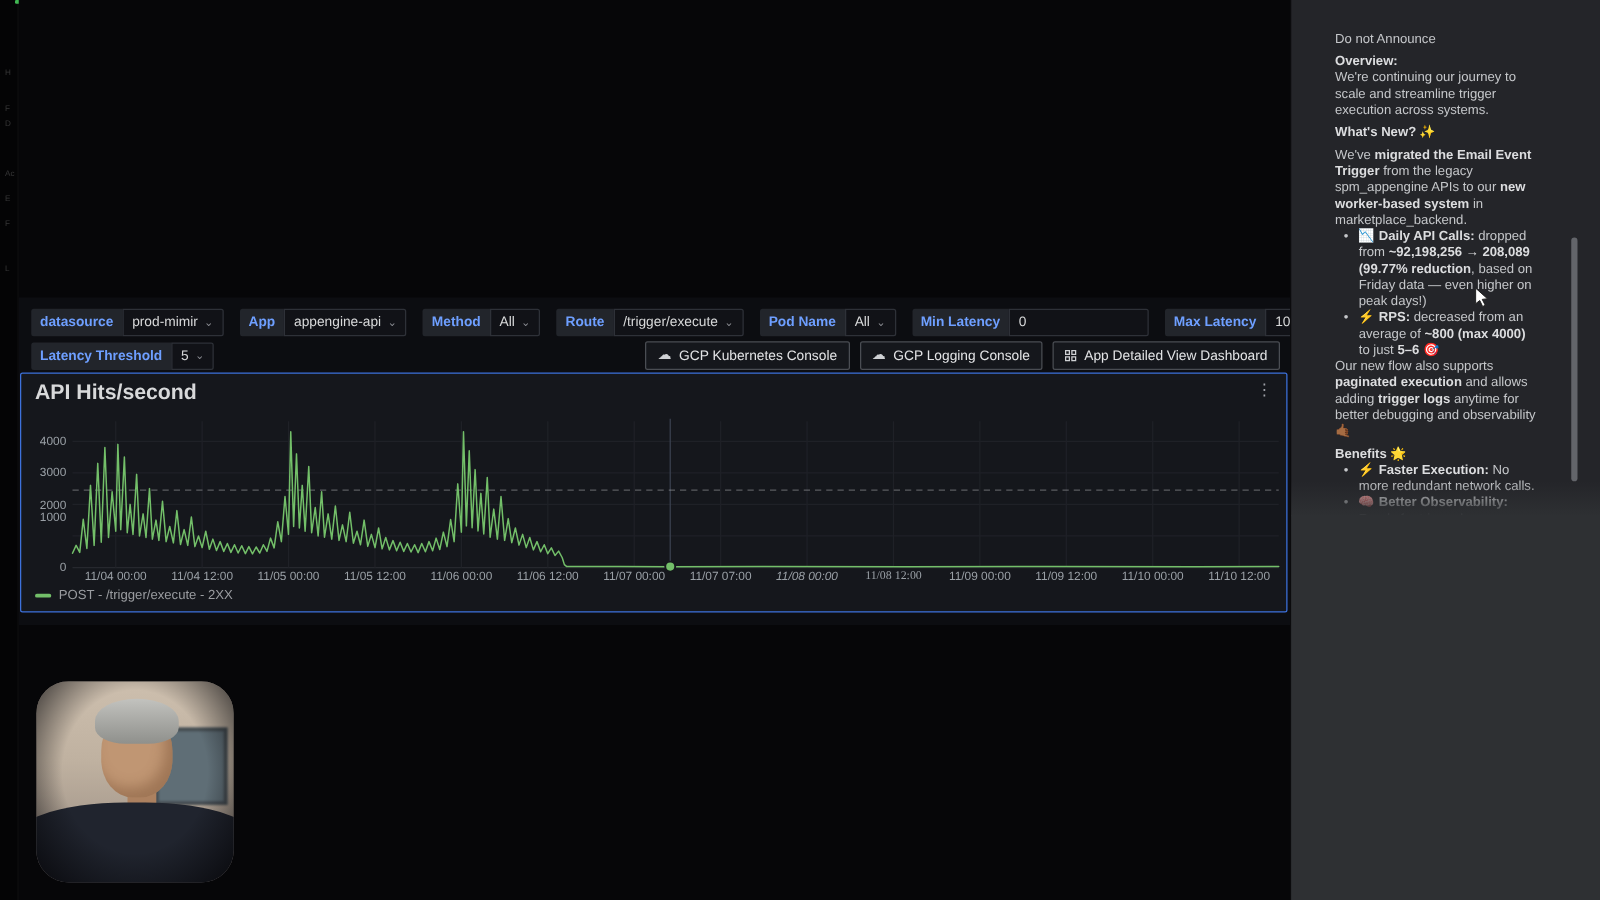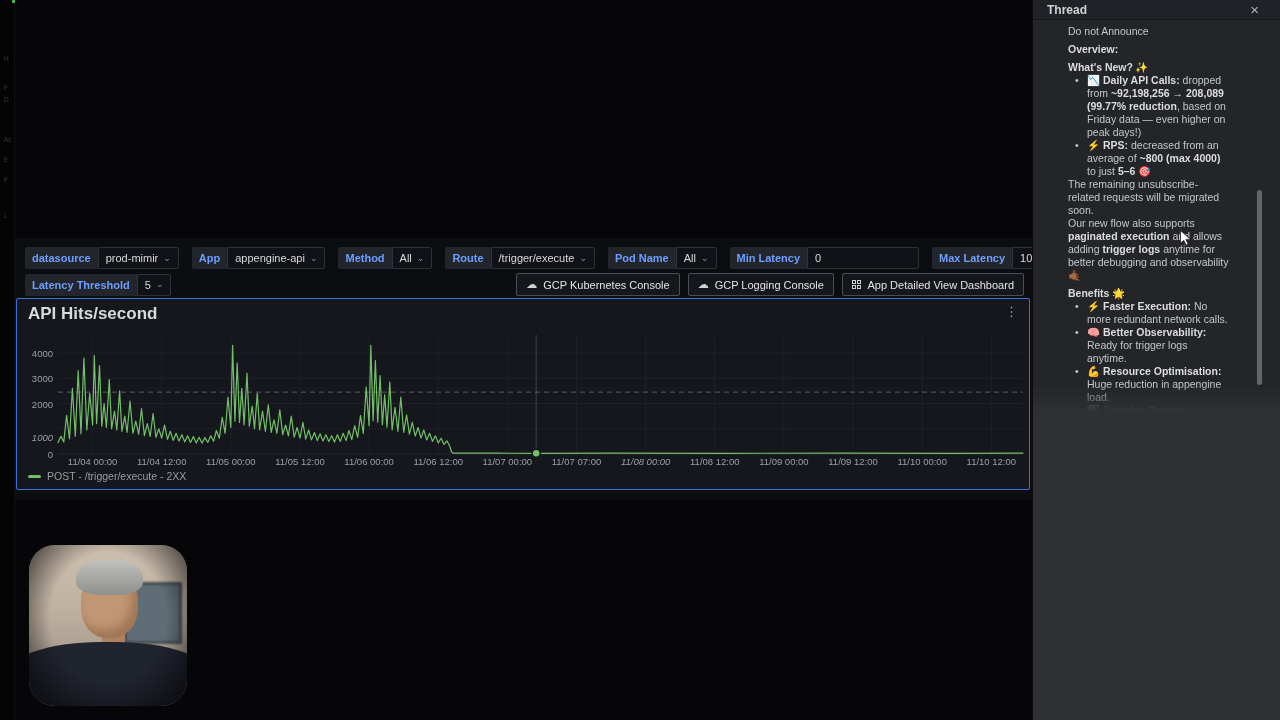--- a/index.html
+++ b/index.html
@@ -219,36 +219,36 @@
             <line class="grid" x1="836.044776119403" y1="38" x2="836.044776119403" y2="155"></line>
             <line class="grid" x1="905.179104477612" y1="38" x2="905.179104477612" y2="155"></line>
             <line class="grid" x1="974.3134328358209" y1="38" x2="974.3134328358209" y2="155"></line>
             <line class="cursorline" x1="519.1791044776119" y1="36" x2="519.1791044776119" y2="155"></line>
             <line class="thresh" x1="41" y1="93.1375" x2="1006" y2="93.1375"></line>
             <polyline class="series" points="41.0,143.6 43.9,137.3 46.8,142.9 49.6,116.4 52.5,139.8 55.4,89.3 58.3,137.3 61.2,71.7 64.0,134.8 66.9,59.0 69.8,131.0 72.7,94.4 75.6,126.0 77.3,56.5 79.6,124.7 82.5,66.6 84.8,127.2 87.1,104.5 89.4,128.5 92.3,80.5 94.6,129.8 97.5,112.1 99.8,131.0 102.6,91.9 104.9,132.3 107.8,117.1 110.1,133.3 113.0,102.0 115.9,134.3 118.8,122.2 121.7,135.3 124.5,109.5 127.4,136.6 130.3,124.7 133.2,137.3 136.1,114.6 138.9,138.3 141.8,129.8 144.7,139.1 147.6,126.0 150.5,140.4 153.3,132.3 156.2,141.4 159.1,134.3 162.0,142.1 164.9,135.8 167.7,142.9 170.6,136.8 173.5,143.4 176.4,137.6 179.3,143.9 182.1,138.3 185.0,144.1 187.9,138.6 190.8,143.4 193.7,136.8 196.6,142.1 199.4,131.5 202.3,139.3 205.2,118.4 208.1,134.3 211.0,98.2 213.8,128.5 215.6,46.4 217.9,122.2 220.2,64.1 222.5,123.4 224.8,89.3 227.1,126.0 230.0,74.2 232.3,127.2 235.2,107.0 237.5,129.8 240.3,94.4 242.6,130.8 245.5,112.1 248.4,132.3 251.3,105.8 254.2,133.3 257.0,120.9 259.9,134.3 262.8,110.8 265.7,135.6 268.6,126.0 271.4,136.8 274.3,117.1 277.2,138.1 280.1,128.5 283.0,139.1 285.9,123.4 288.7,140.1 291.6,131.0 294.5,140.9 297.4,133.5 300.3,141.6 303.1,134.8 306.0,142.1 308.9,135.8 311.8,142.6 314.7,136.8 317.5,143.1 320.4,135.8 323.3,142.4 326.2,134.3 329.1,141.6 331.9,131.5 334.8,140.6 337.7,126.7 340.6,138.3 343.5,116.6 346.3,134.3 349.2,88.1 352.1,126.7 353.8,46.4 356.1,121.7 358.4,61.6 360.7,123.2 363.1,76.7 365.4,125.7 367.7,95.7 370.0,128.2 372.8,83.0 375.1,130.8 378.0,108.3 380.9,132.3 383.8,98.2 386.7,133.3 389.6,115.9 392.4,135.1 395.3,123.4 398.2,137.1 401.1,128.5 404.0,139.1 406.8,131.0 409.7,140.9 412.6,134.3 415.5,142.4 418.4,136.8 421.2,143.9 424.1,139.3 427.0,145.4 429.9,141.9 432.8,147.2 434.5,152.7 436.2,154.1 478.9,154.2 519.2,154.3 594.1,154.2 709.3,154.3 824.5,154.2 939.7,154.3 1006.0,154.2"></polyline>
             <circle class="marker" cx="519.1791044776119" cy="154.293" r="4"></circle>
           </svg>
         <div id="ylabels">
             <div class="ytick" style="top: 150px;">0</div>
-            <div class="ytick" style="top: 133px; font-style: italic;">1000</div>
+            <div class="ytick" style="top: 110px;">1000</div>
             <div class="ytick" style="top: 99.5px; text-align: right;">2000</div>
             <div class="ytick" style="top: 74.25px;">3000</div>
             <div class="ytick" style="top: 49px;">4000</div>
           </div>
         <div id="xlabels">
             <div class="xtick" style="left: 75.5672px;">11/04 00:00</div>
             <div class="xtick" style="left: 144.701px;">11/04 12:00</div>
             <div class="xtick" style="left: 213.836px;">11/05 00:00</div>
             <div class="xtick" style="left: 282.97px;">11/05 12:00</div>
             <div class="xtick" style="left: 352.104px;">11/06 00:00</div>
             <div class="xtick" style="left: 421.239px;">11/06 12:00</div>
             <div class="xtick" style="left: 490.373px;">11/07 00:00</div>
             <div class="xtick" style="left: 559.507px;">11/07 07:00</div>
             <div class="xtick" style="left: 628.642px; font-style: italic;">11/08 00:00</div>
-            <div class="xtick" style="left: 697.776px;">11/08 12:00</div>
+            <div class="xtick" style="left: 697.776px; font-family: Liberation Serif, serif;">11/08 12:00</div>
             <div class="xtick" style="left: 766.91px; text-align: center;">11/09 00:00</div>
             <div class="xtick" style="left: 836.045px;">11/09 12:00</div>
             <div class="xtick" style="left: 905.179px;">11/10 00:00</div>
             <div class="xtick" style="left: 974.313px;">11/10 12:00</div>
           </div>
         <div class="legend">
           <span class="legend-dash"></span>
           <span class="legend-text">POST - /trigger/execute - 2XX</span>
         </div>
       </div>
@@ -259,37 +259,34 @@
       <div class="wc-frame"></div>
       <div class="wc-neck"></div>
       <div class="wc-shoulders"></div>
       <div class="wc-head"></div>
       <div class="wc-hair"></div>
       <div class="wc-vignette"></div>
     </div>
   </div>
 
   <div class="thread">
-    <div class="thread-header">
-      <span class="thread-title">Thread</span>
-      <span class="thread-close">×</span>
-    </div>
     <div class="thread-body" id="thread-body">
         <div class="tmsg tpara"><span><span>Do not Announce</span></span></div>
         <div class="tmsg tpara gap"><span><b>Overview:</b></span></div>
+        <div class="tmsg tpara"><span><span>We're continuing our journey to scale and streamline trigger execution across systems.</span></span></div>
         <div class="tmsg tpara gap"><span><b>What's New? </b><span class="emoji">✨</span></span></div>
+        <div class="tmsg tpara gap"><span><span>We've </span><b>migrated the Email Event Trigger</b><span> from the legacy spm_appengine APIs to our </span><b>new worker-based system</b><span> in marketplace_backend.</span></span></div>
         <div class="tmsg tbullet">
           <span class="bdot">•</span>
           <span><span class="emoji">📉 </span><b>Daily API Calls:</b><span> dropped from </span><b>~92,198,256 → 208,089 (99.77% reduction</b><span>, based on Friday data — even higher on peak days!)</span></span>
         </div>
         <div class="tmsg tbullet">
           <span class="bdot">•</span>
           <span><span class="emoji">⚡ </span><b>RPS:</b><span> decreased from an average of </span><b>~800 (max 4000)</b><span> to just </span><b>5–6</b><span class="emoji"> 🎯</span></span>
         </div>
-        <div class="tmsg tpara"><span><span>The remaining unsubscribe-related requests will be migrated soon.</span></span></div>
         <div class="tmsg tpara"><span><span>Our new flow also supports </span><b>paginated execution</b><span> and allows adding </span><b>trigger logs</b><span> anytime for better debugging and observability </span><span class="emoji">🤙🏾</span></span></div>
         <div class="tmsg tpara gap"><span><b>Benefits</b><span class="emoji"> 🌟</span></span></div>
         <div class="tmsg tbullet">
           <span class="bdot">•</span>
           <span><span class="emoji">⚡ </span><b>Faster Execution:</b><span> No more redundant network calls.</span></span>
         </div>
         <div class="tmsg tbullet">
           <span class="bdot">•</span>
           <span><span class="emoji">🧠 </span><b>Better Observability:</b><span> Ready for trigger logs anytime.</span></span>
         </div>

